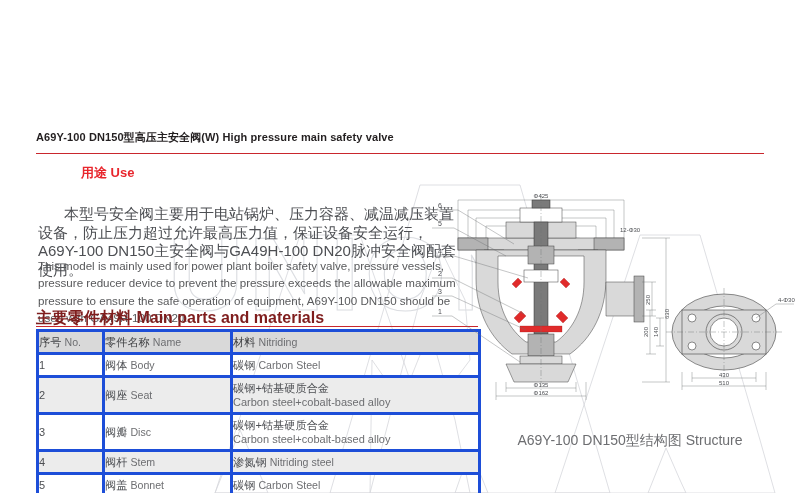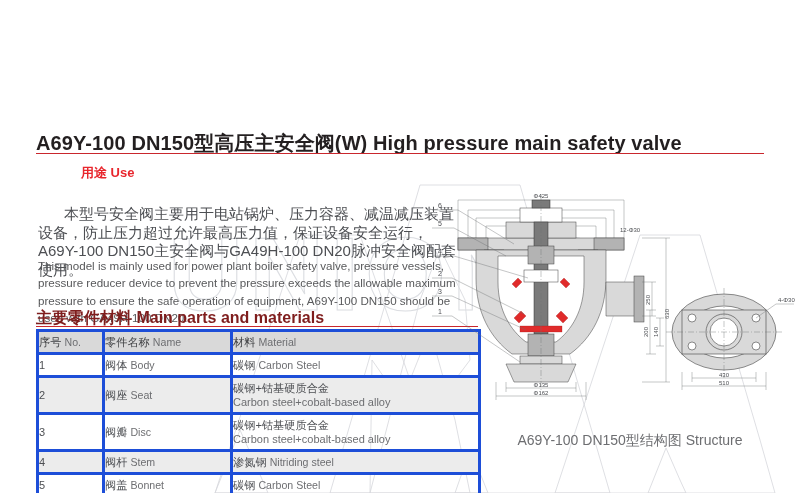--- a/index.html
+++ b/index.html
@@ -40,21 +40,21 @@
     width: 728px;
     height: 1px;
     background: #c9272d;
   }
 
   #doc-title {
     position: absolute;
     left: 36px;
     top: 130px;
     width: 700px;
-    font-size: 20px;
+    font-size: 11px;
     font-weight: bold;
     color: #231f20;
     letter-spacing: 0.1px;
     white-space: nowrap;
   }
 
   #use-heading {
     position: absolute;
     left: 36px;
     top: 164px;
@@ -232,21 +232,21 @@
         <th>
           <span class="cell-cn">序号</span>
           <span class="cell-en">No.</span>
         </th>
         <th>
           <span class="cell-cn">零件名称</span>
           <span class="cell-en">Name</span>
         </th>
         <th>
           <span class="cell-cn">材料</span>
-          <span class="cell-en">Material</span>
+          <span class="cell-en">Nitriding</span>
         </th>
       </tr>
     </thead>
     <tbody>
       <tr>
         <td>1</td>
         <td>
           <span class="cell-cn">阀体</span>
           <span class="cell-en">Body</span>
         </td>

